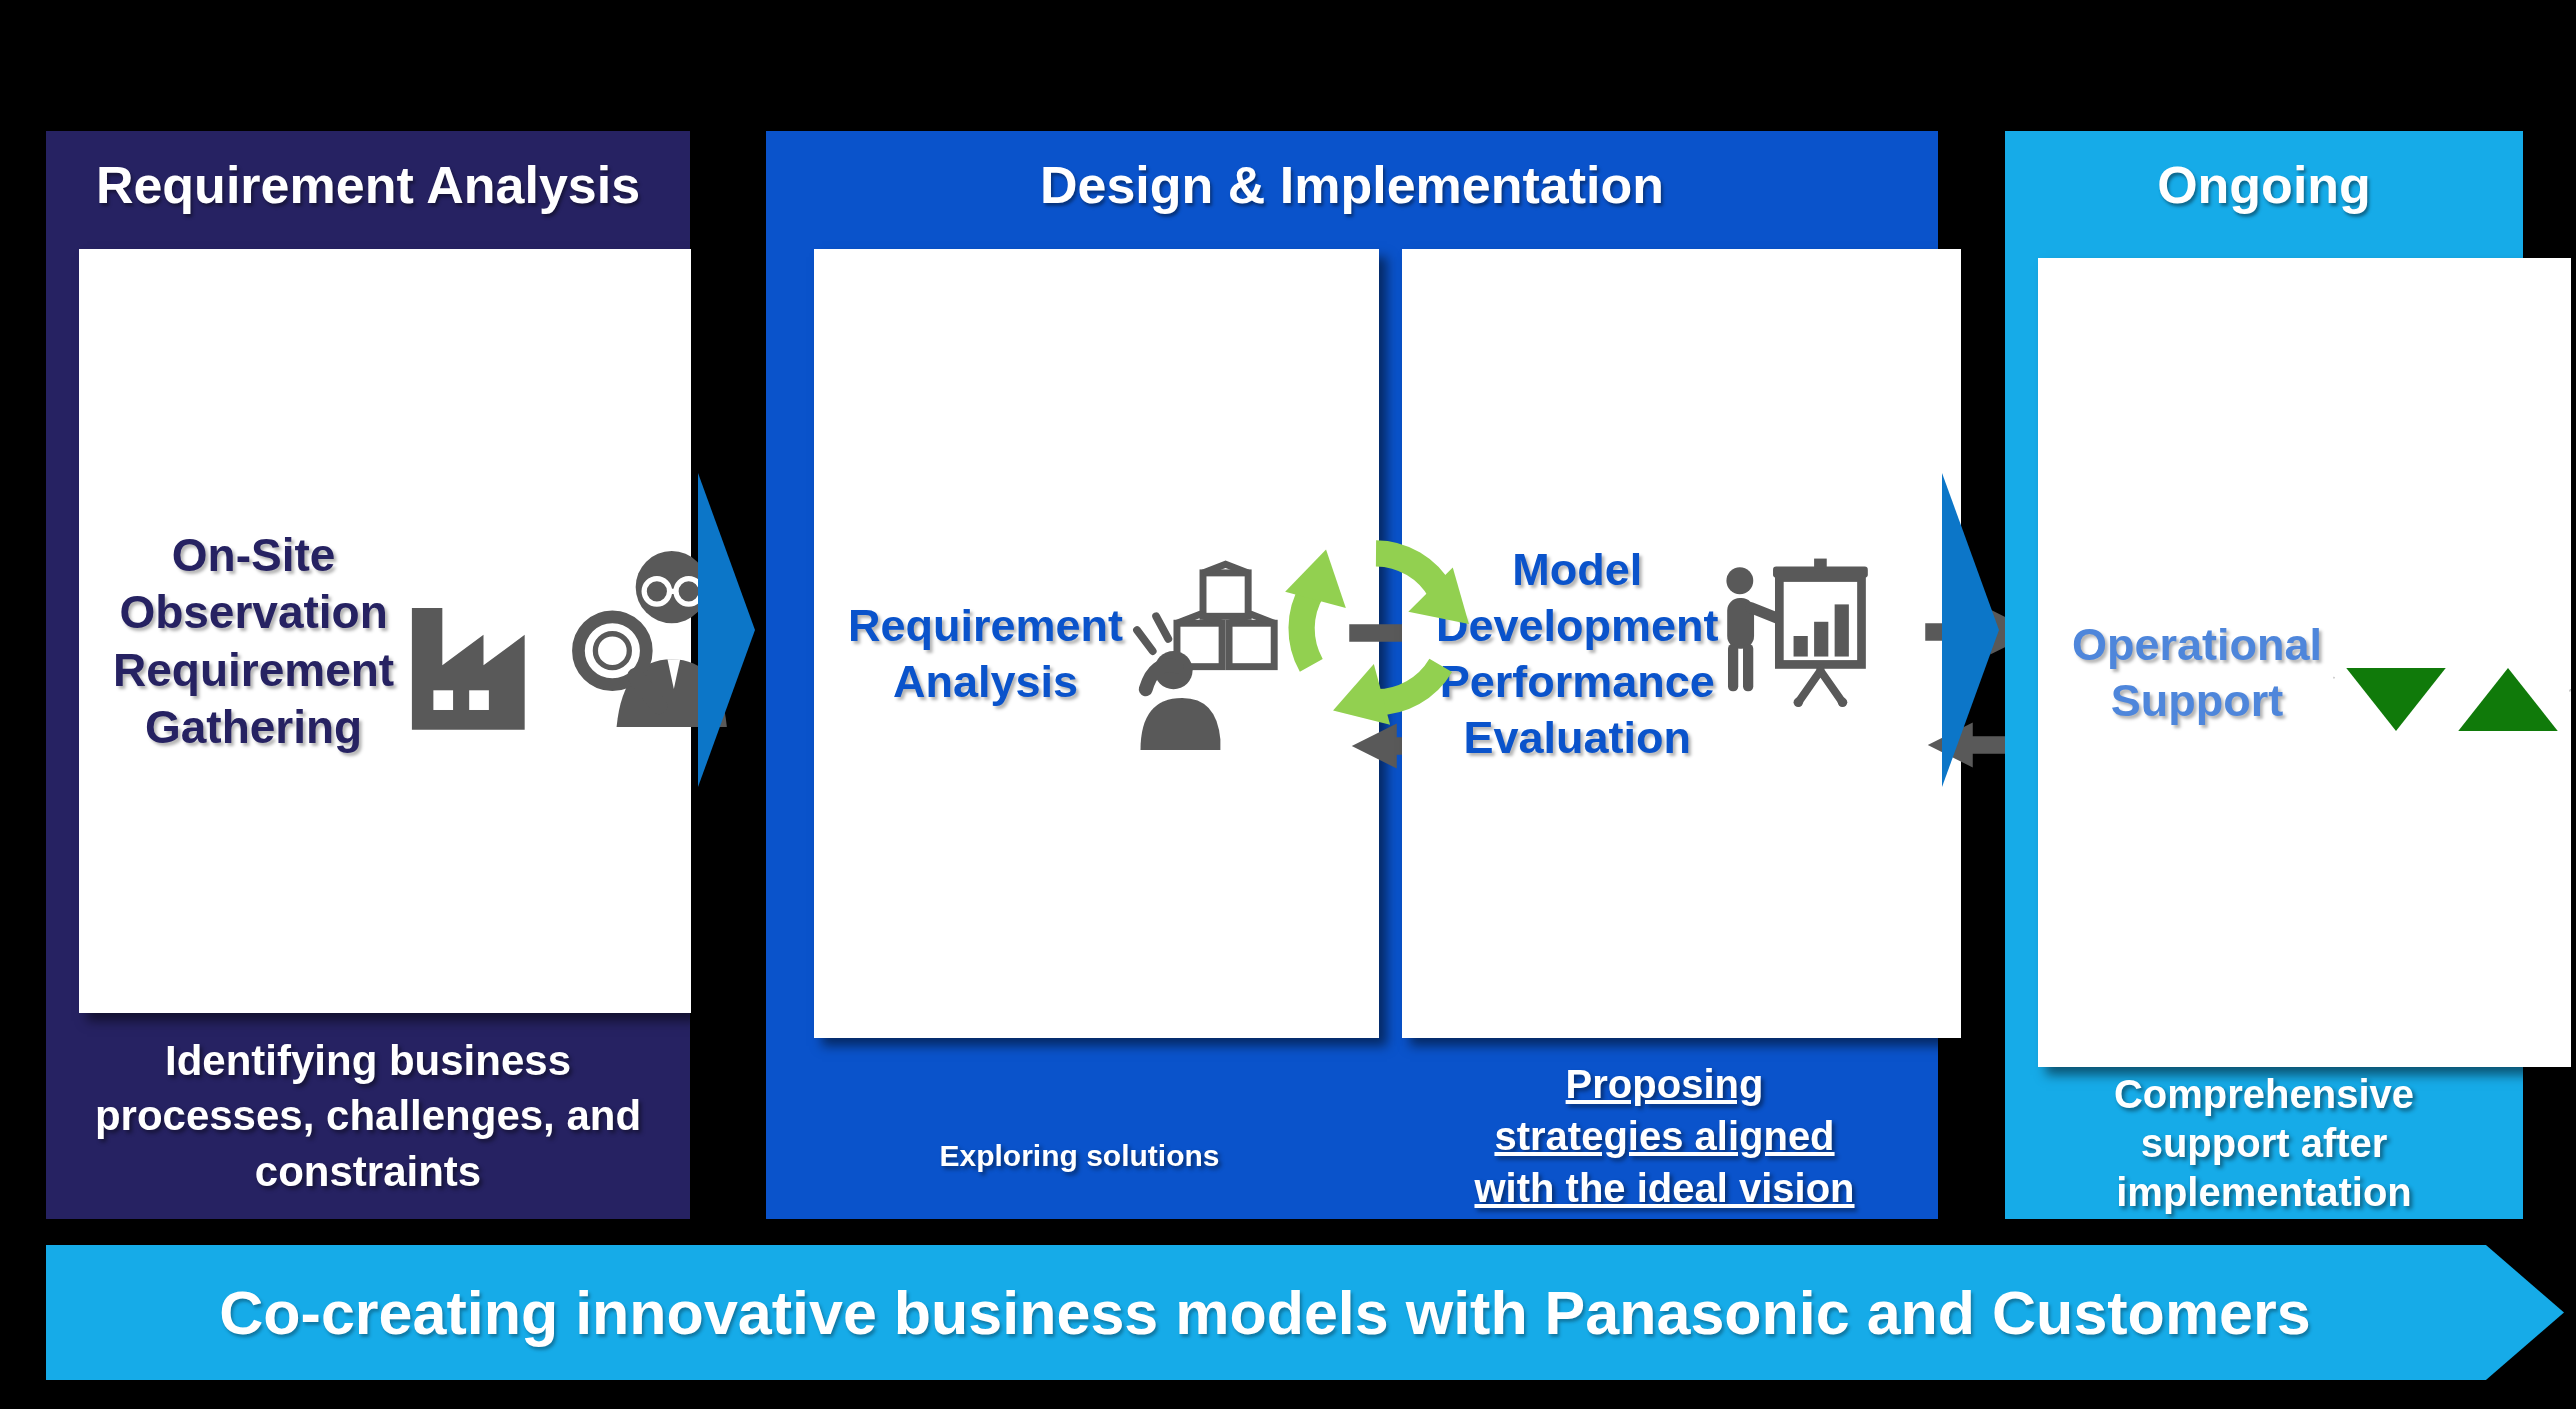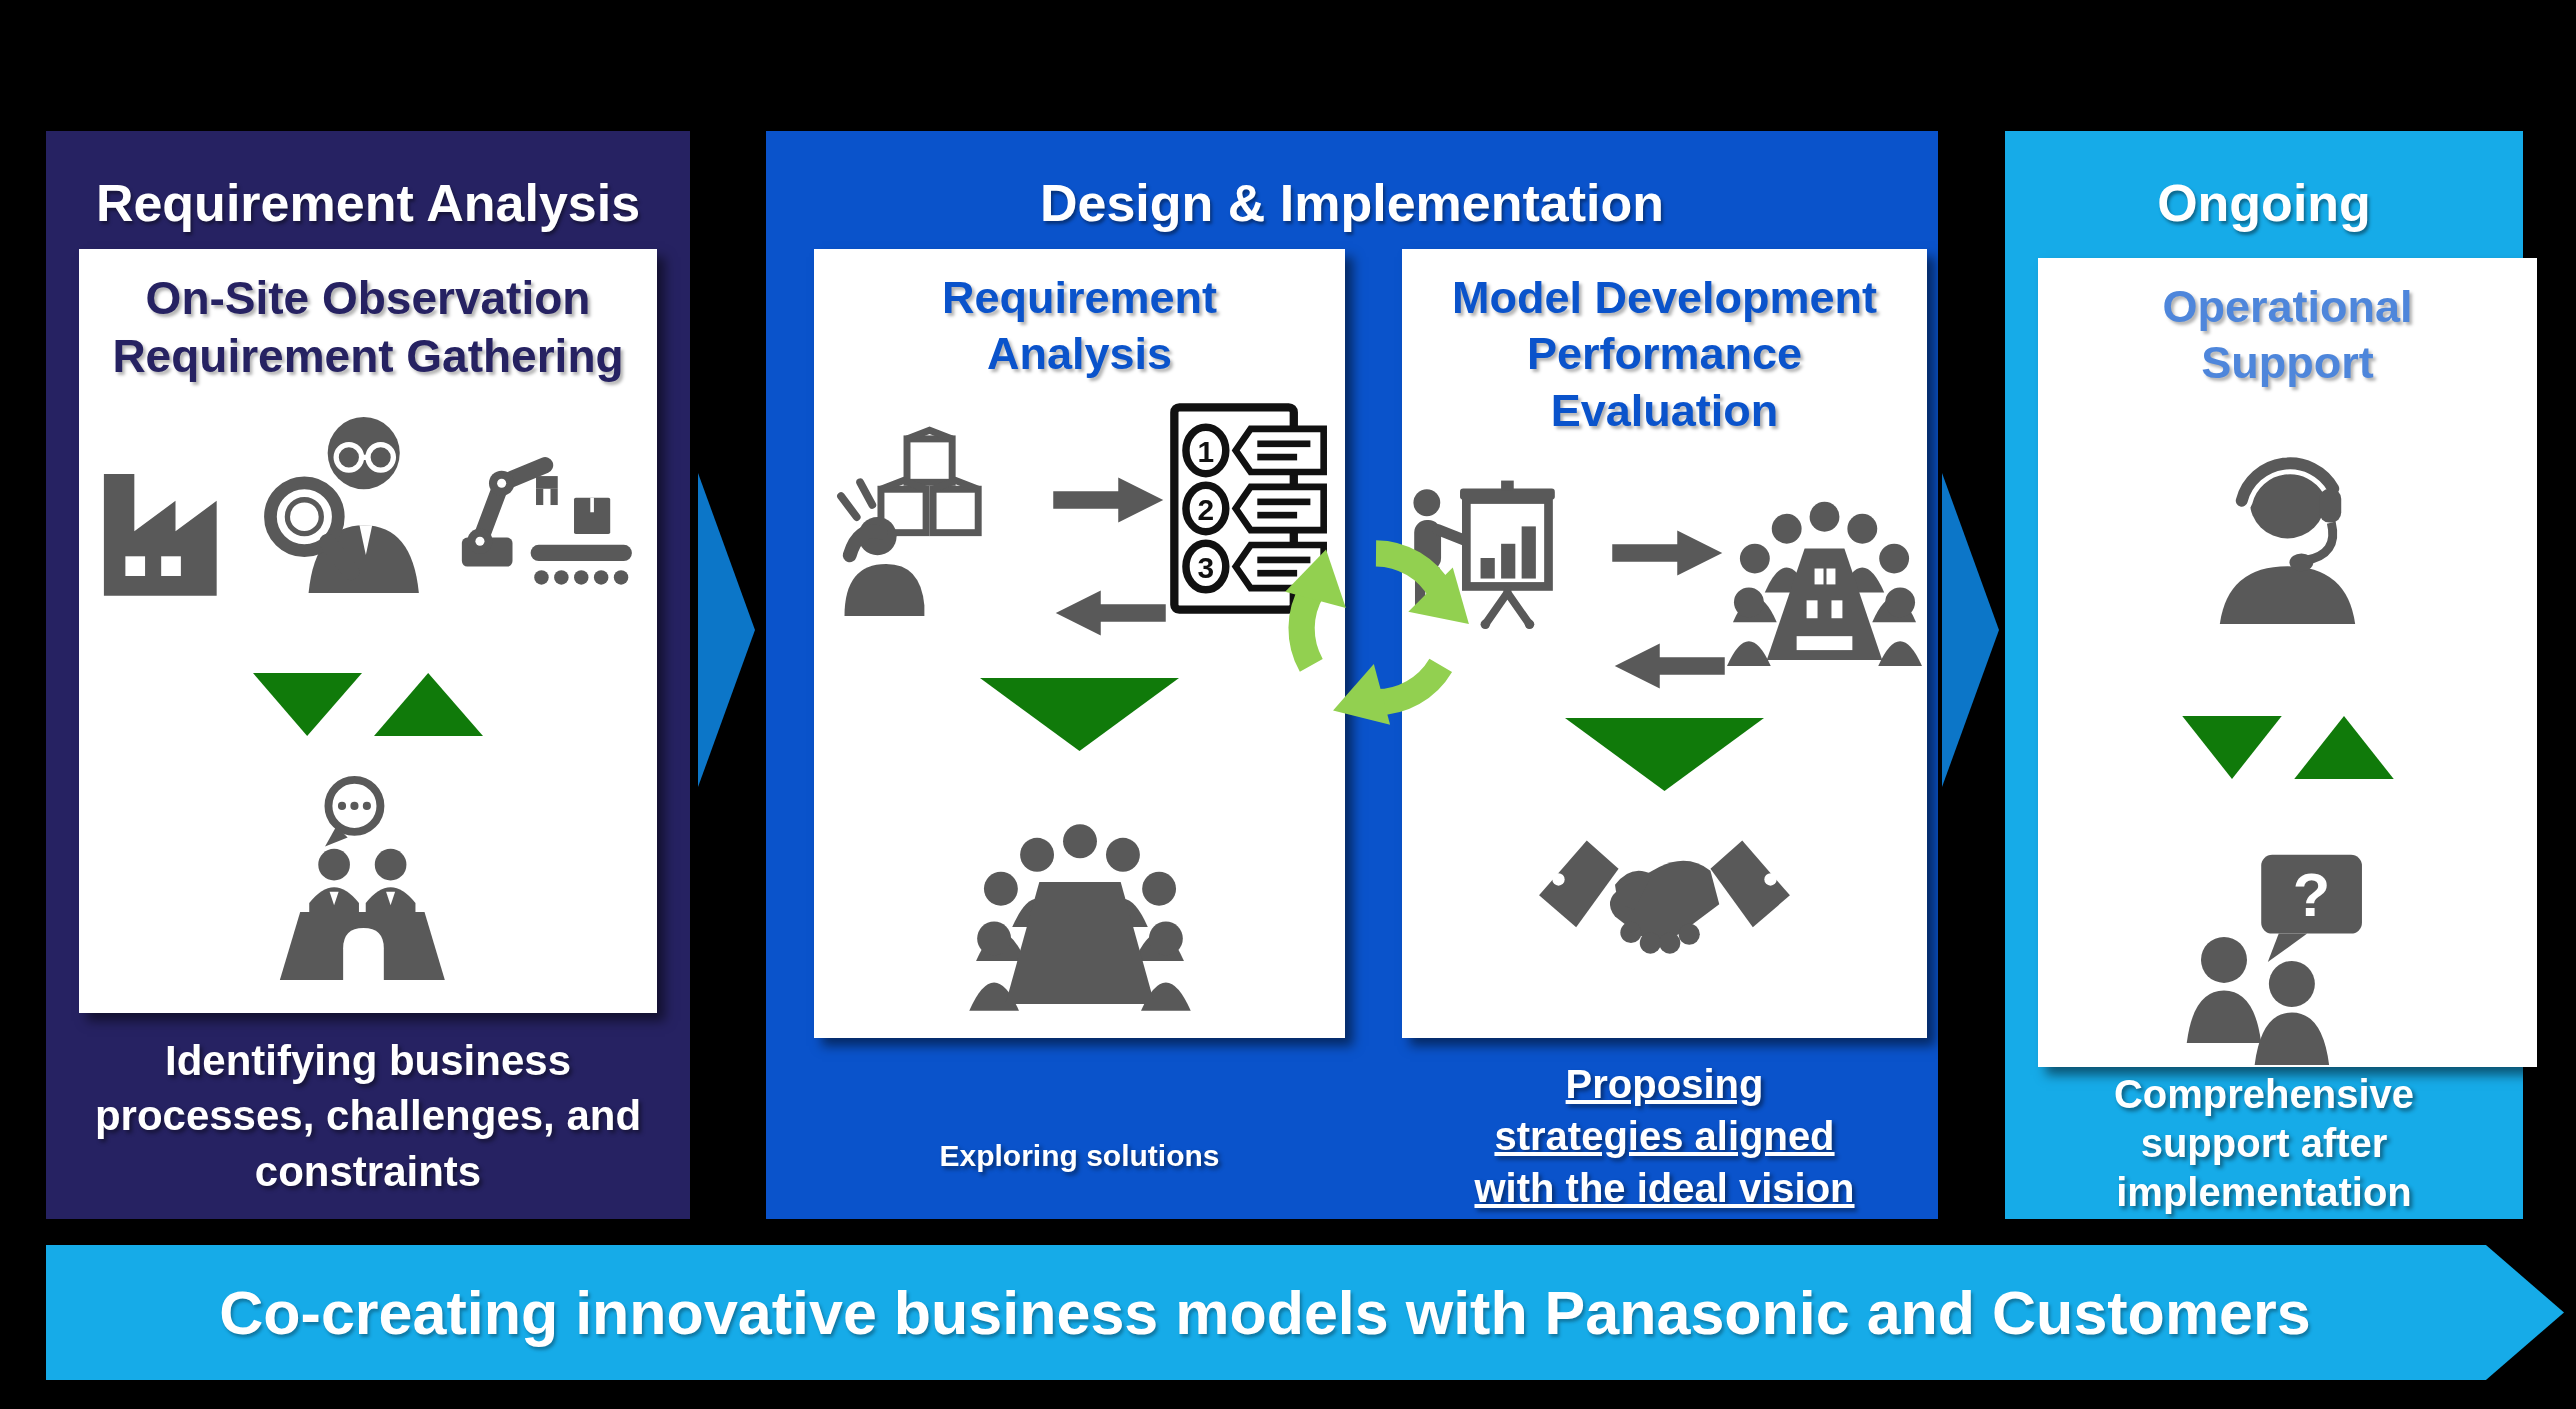--- a/index.html
+++ b/index.html
@@ -4,25 +4,25 @@
 <style>
   html,body{margin:0;padding:0;background:#000;}
   .canvas{position:relative;width:2576px;height:1410px;background:#000;
           font-family:"Liberation Sans",sans-serif;overflow:hidden;}
 
   .panel{position:absolute;top:131px;height:1088px;}
   #panel-left{left:46px;width:644px;background:#262262;}
   #panel-mid{left:766px;width:1172px;background:#0A53CB;}
   #panel-right{left:2005px;width:518px;background:#16ABE8;}
 
-  .phead{margin:18px;padding-top:24px;text-align:center;color:#fff;font-size:52px;
+  .phead{margin:0;padding-top:24px;text-align:center;color:#fff;font-size:52px;
          font-weight:bold;text-shadow:2px 2.7px 3.3px rgba(0,0,0,.4);}
 
   .card{position:absolute;background:#fff;box-shadow:8px 8px 10.6px rgba(0,0,0,.5);
-        display:flex;flex-direction:column;align-items:center;}
+        display:flex;flex-direction:row;align-items:center;padding-left:34px;}
   #card-left{left:33px;top:118px;width:578px;height:764px;}
   #card-a{left:48px;top:118px;width:531px;height:789px;}
   #card-b{left:636px;top:118px;width:525px;height:789px;}
   #card-right{left:33px;top:127px;width:499px;height:809px;gap:11px;}
 
   .ctitle{font-weight:bold;text-align:center;line-height:1.25;margin-top:21px;
           text-shadow:2.7px 3.3px 3.3px rgba(0,0,0,.3);}
   .ctitle.navy{color:#262262;font-size:46px;}
   .ctitle.blue{color:#0A53CB;font-size:45px;}
   .ctitle.lblue{color:#4E86DB;font-size:45px;}

